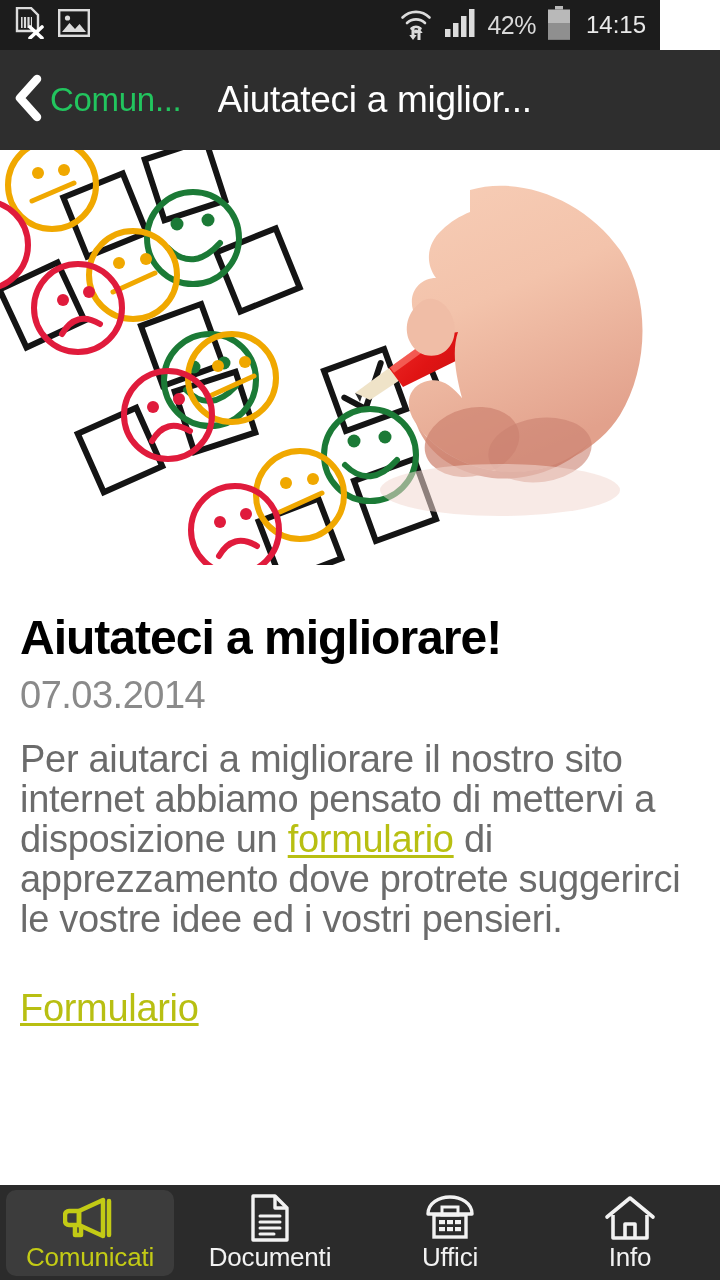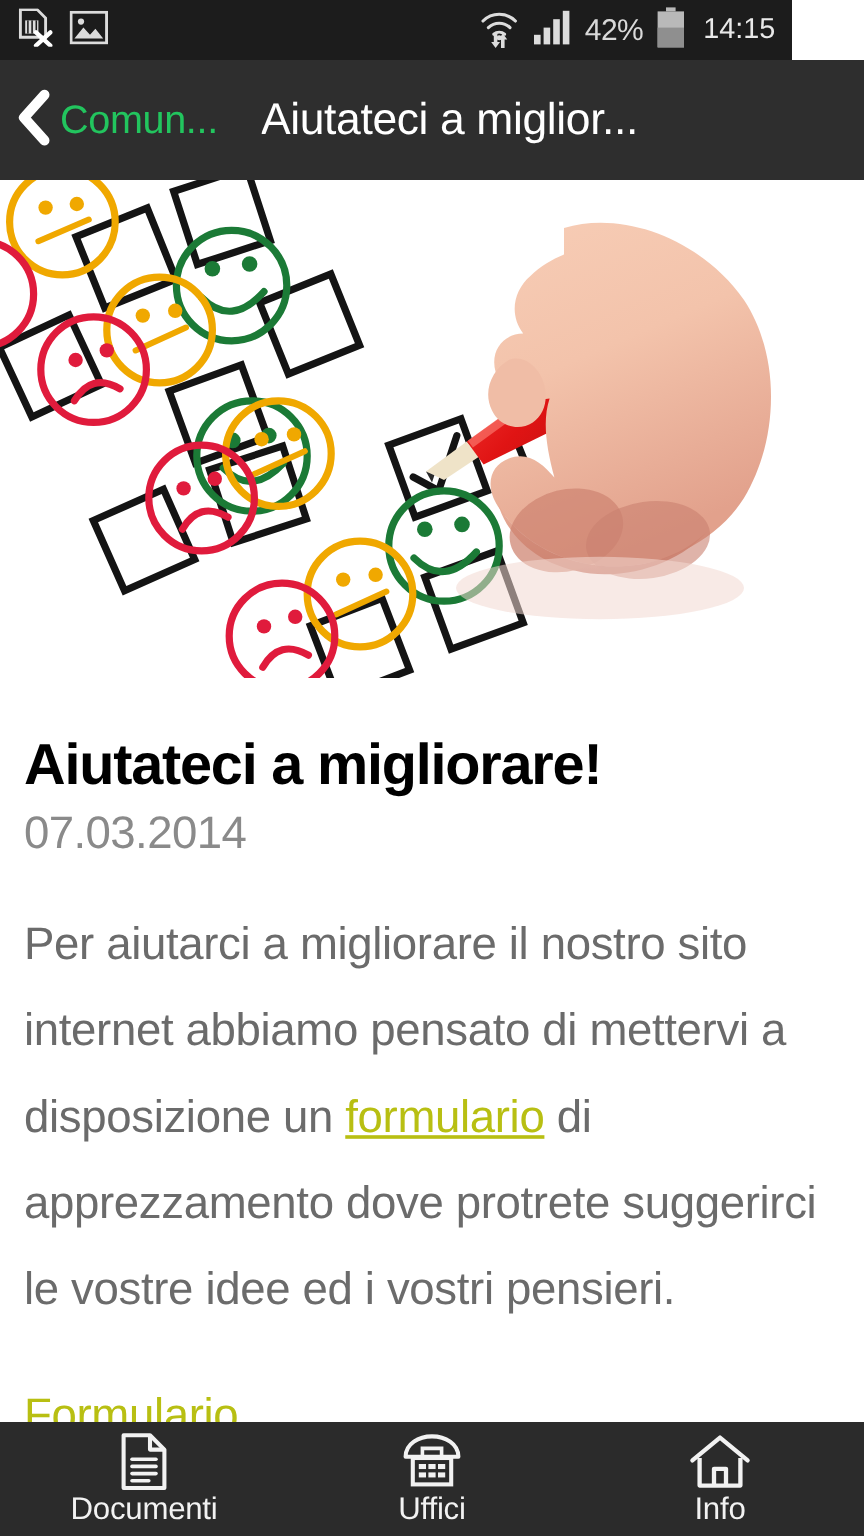--- a/index.html
+++ b/index.html
@@ -64,22 +64,22 @@
   
   #article{ padding:0 20px; }
   #article-title{
     font-size:48px; font-weight:bold; color:#000000;
     margin-top:45px; letter-spacing:-1px; line-height:56px;
   }
   #article-date{
     font-size:38px; color:#8a8a8a; margin-top:8px; letter-spacing:-0.5px;
   }
   #article-body{
-    font-size:38px; color:#6b6b6b; line-height:72px;
-    margin-top:34px; letter-spacing:-0.3px;
+    font-size:38px; color:#6b6b6b; line-height:40px;
+    margin-top:22px; letter-spacing:-0.3px;
   }
   .inline-link{
     color:#b8bf12; text-decoration:underline;
     text-underline-offset:3px;
   }
   #formulario-link{
     display:inline-block;
     font-size:38px; color:#b8bf12; margin-top:48px;
     letter-spacing:-0.3px;
   }
@@ -340,20 +340,33 @@
     <div id="article-date">07.03.2014</div>
     <p id="article-body">
       <span>Per aiutarci a migliorare il nostro sito internet abbiamo pensato di mettervi a disposizione un </span><a class="inline-link" href="#">formulario</a><span> di apprezzamento dove protrete suggerirci le vostre idee ed i vostri pensieri.</span>
     </p>
     <a id="formulario-link" href="#">Formulario</a>
   </div>
 </div>
 
 <div id="tab-bar">
 
+  <div class="tab active">
+    <div class="tab-inner">
+      <span class="tab-icon">
+        <svg width="54" height="46" viewBox="0 0 54 46">
+          <path d="M6 16 h10 v14 h-10 a4 4 0 0 1 -4 -4 v-6 a4 4 0 0 1 4 -4 z" fill="none" stroke="#c3cb15" stroke-width="4.5" stroke-linejoin="round"></path>
+          <path d="M16 16 L40 5 L40 41 L16 30 Z" fill="none" stroke="#c3cb15" stroke-width="4.5" stroke-linejoin="round"></path>
+          <line x1="46" y1="6" x2="46" y2="40" stroke="#c3cb15" stroke-width="4.5" stroke-linecap="round"></line>
+          <path d="M12 30 v10 h6 v-10" fill="none" stroke="#c3cb15" stroke-width="4.5" stroke-linejoin="round"></path>
+        </svg>
+      </span>
+      <span class="tab-label">Comunicati</span>
+    </div>
+  </div>
 
   <div class="tab">
     <div class="tab-inner">
       <span class="tab-icon">
         <svg width="40" height="48" viewBox="0 0 40 48">
           <path d="M3 2 h22 l12 12 v32 h-34 z" fill="none" stroke="#f2f2f2" stroke-width="3.4" stroke-linejoin="round"></path>
           <path d="M25 2 v12 h12" fill="none" stroke="#f2f2f2" stroke-width="3.4" stroke-linejoin="round"></path>
           <g stroke="#f2f2f2" stroke-width="3" stroke-linecap="round">
             <line x1="10" y1="22" x2="30" y2="22"></line>
             <line x1="10" y1="28" x2="30" y2="28"></line>

